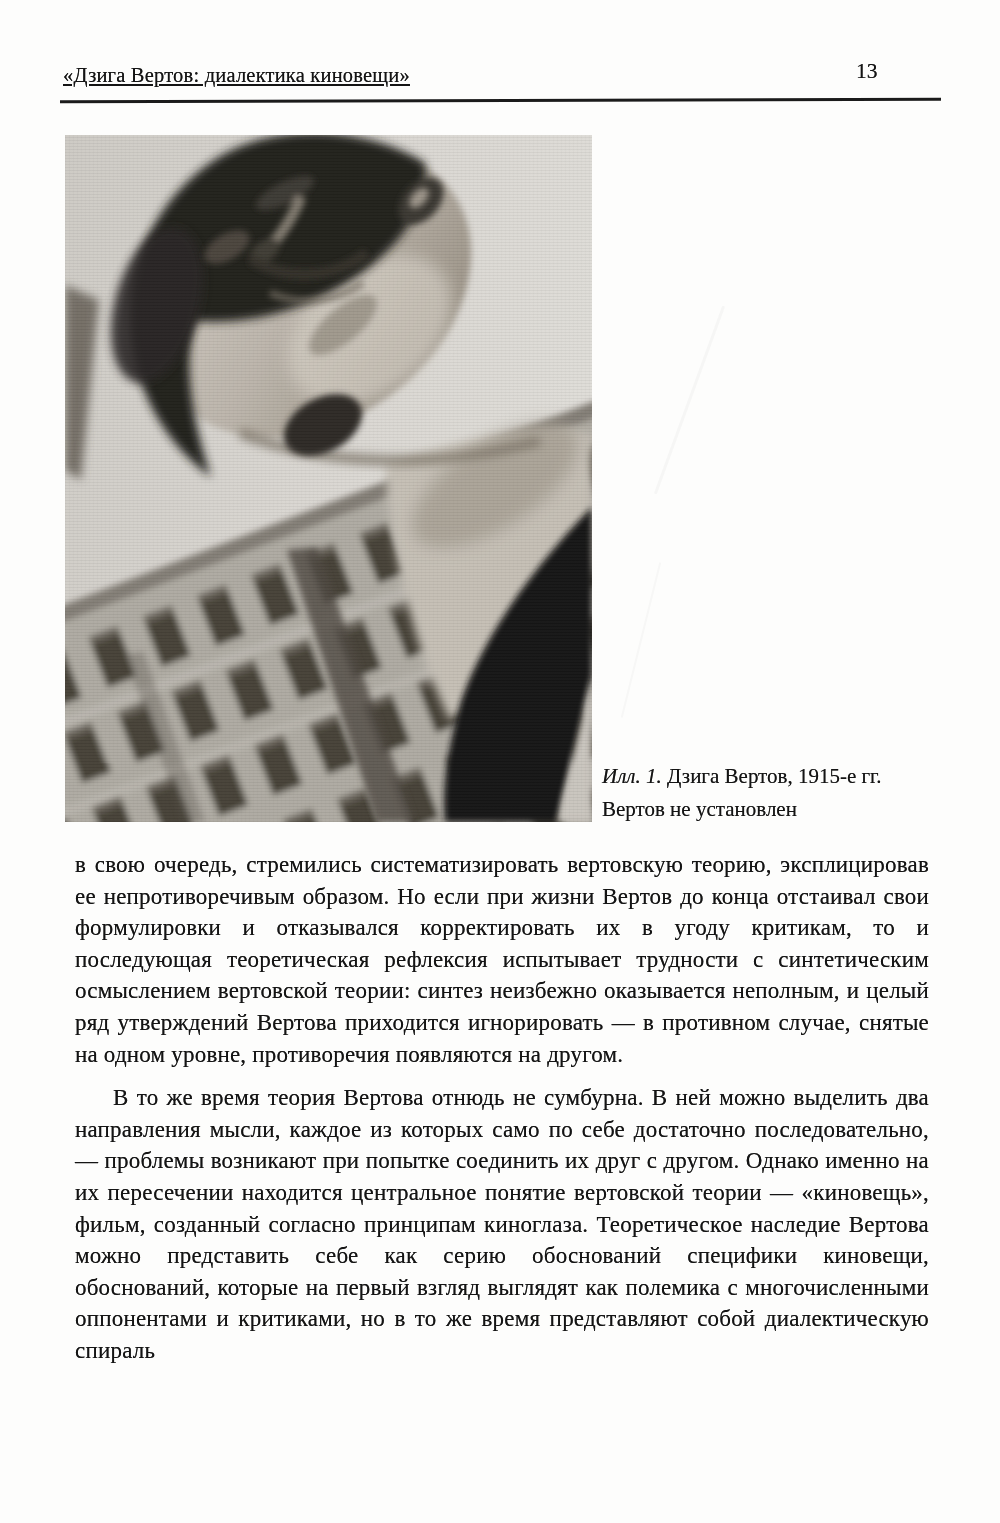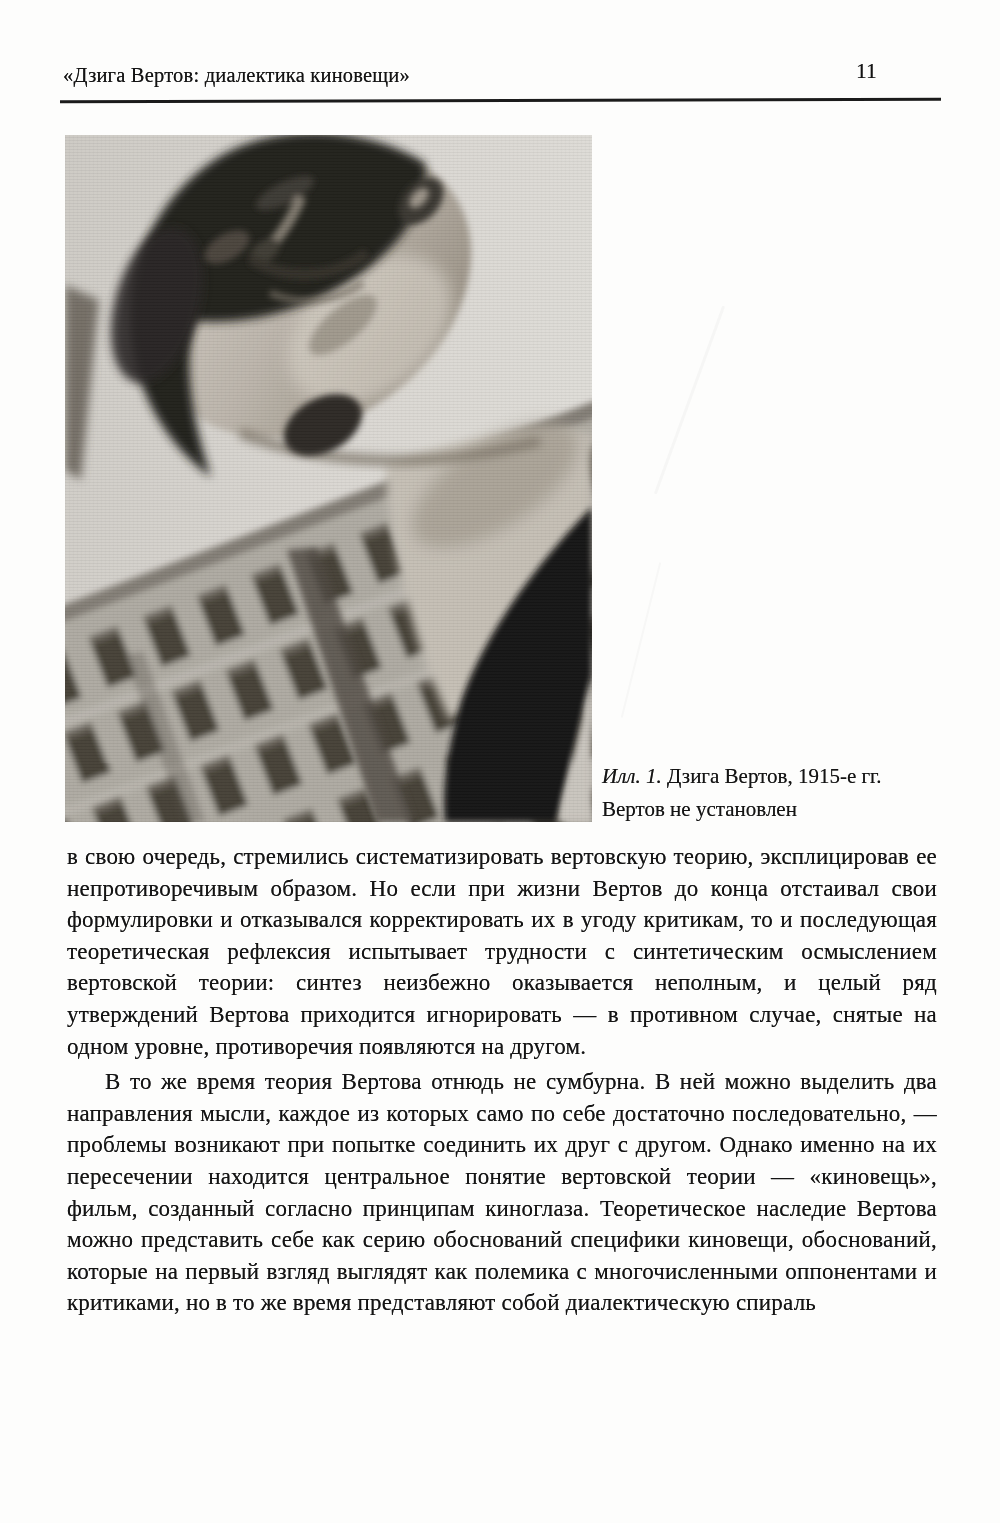--- a/index.html
+++ b/index.html
@@ -11,20 +11,21 @@
     position: relative;
     overflow: hidden;
   }
 
   
   .header-title {
     position: absolute; left: 63px; top: 64px;
     font-size: 20.5px; letter-spacing: 0.2px;
     text-shadow: 0 0 0.5px rgba(0,0,0,0.7);
     white-space: nowrap;
+    text-decoration: underline;
   }
   .page-number {
     position: absolute; left: 856px; top: 59px;
     font-size: 21.5px;
     text-shadow: 0 0 0.5px rgba(0,0,0,0.7);
   }
   .header-rule {
     position: absolute; left: 60px; top: 99px;
     width: 881px; height: 3px;
     background: #1b1b1b;
@@ -65,28 +66,28 @@
 
   
   .body-text {
     position: absolute; left: 63px; top: 837px;
     width: 878px;
     font-size: 23px; line-height: 31.6px;
     letter-spacing: 0.2px;
     text-align: justify;
     text-shadow: 0 0 0.5px rgba(0,0,0,0.65);
   }
-  .body-text p { margin: 4px; padding: 0; }
+  .body-text p { margin: 12px; padding: 0; }
   .body-text p.indent { text-indent: 38px; }
 </style>
 </head>
 <body>
 
 <div class="header-title">«Дзига Вертов: диалектика киновещи»</div>
-<div class="page-number">11</div>
+<div class="page-number">13</div>
 <div class="header-rule"></div>
 
 <div class="photo">
   <svg viewBox="0 0 527 687" preserveAspectRatio="none">
     <defs>
       <linearGradient id="bgG" x1="0" y1="0" x2="1" y2="0.3">
         <stop offset="0" stop-color="#cdcac4"></stop>
         <stop offset="0.55" stop-color="#d9d6d1"></stop>
         <stop offset="1" stop-color="#dedcd7"></stop>
       </linearGradient>

